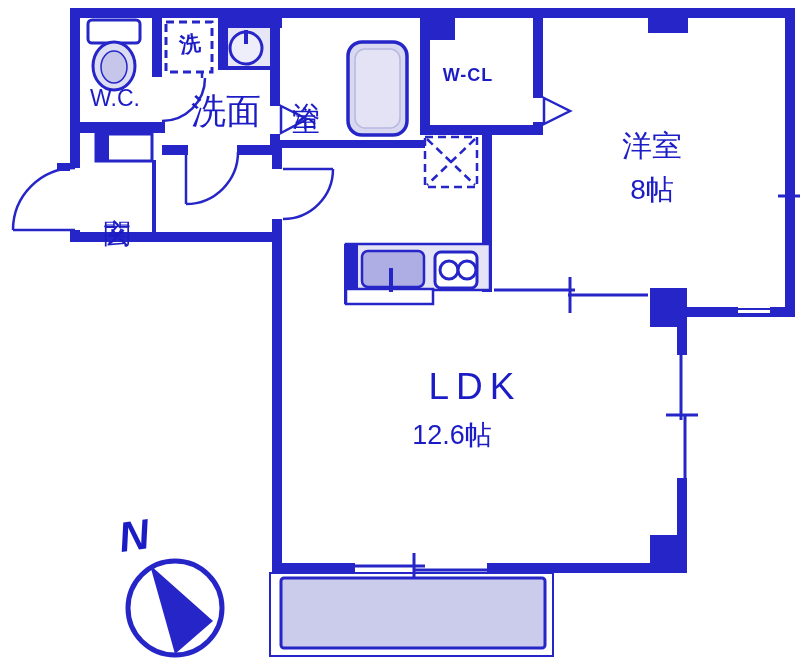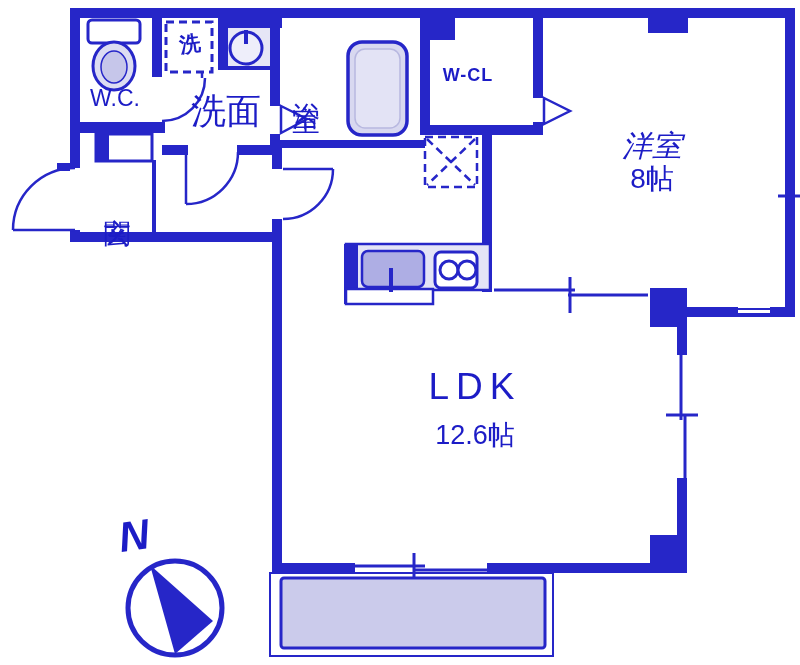--- a/index.html
+++ b/index.html
@@ -12,24 +12,24 @@
     position:absolute;color:#1c1cc6;font-weight:bold;line-height:1.05;
     text-align:center;white-space:nowrap;user-select:none;
   }
   .lbl.vert{writing-mode:vertical-rl;text-orientation:upright;letter-spacing:3px;}
   #lbl-wc     {left:76px; top:86px;  width:78px; font-size:23px;font-weight:normal;}
   #lbl-laundry{left:168px;top:33px;  width:44px; font-size:21px;transform:rotate(-8deg);}
   #lbl-senmen {left:186px;top:93px;  width:80px; font-size:35px;font-weight:normal;}
   #lbl-bath   {left:291px;top:44px;  height:78px;font-size:28px;font-weight:normal;}
   #lbl-wcl    {left:424px;top:66px;  width:88px; font-size:18px;letter-spacing:1px;}
   #lbl-genkan {left:103px;top:167px; height:66px;font-size:27px;font-weight:normal;}
-  #lbl-yoshitsu{left:606px;top:130px;width:92px; font-size:30px;font-weight:normal;font-style:italic;}
-  #lbl-yoshitsu-size{left:606px;top:164px;width:92px;font-size:28px;font-weight:normal;}
+  #lbl-yoshitsu{left:606px;top:130px;width:92px; font-size:30px;font-weight:normal;}
+  #lbl-yoshitsu-size{left:606px;top:175px;width:92px;font-size:28px;font-weight:normal;}
   #lbl-ldk    {left:415px;top:368px; width:120px;font-size:37px;letter-spacing:7px;font-weight:normal;}
-  #lbl-ldk-size{left:415px;top:421px;width:120px;font-size:27px;font-weight:normal;}
+  #lbl-ldk-size{left:392px;top:421px;width:120px;font-size:27px;font-weight:normal;}
   #lbl-north  {left:104px;top:514px; width:60px; font-size:42px;font-style:italic;transform:rotate(-8deg);}
 </style>
 </head>
 <body>
 
 <div class="plan">
 
 <svg width="800" height="665" viewBox="0 0 800 665">
 
   <g fill="#2626c8">

